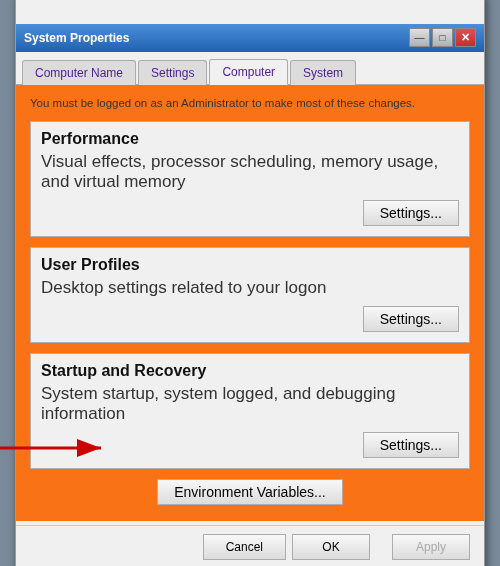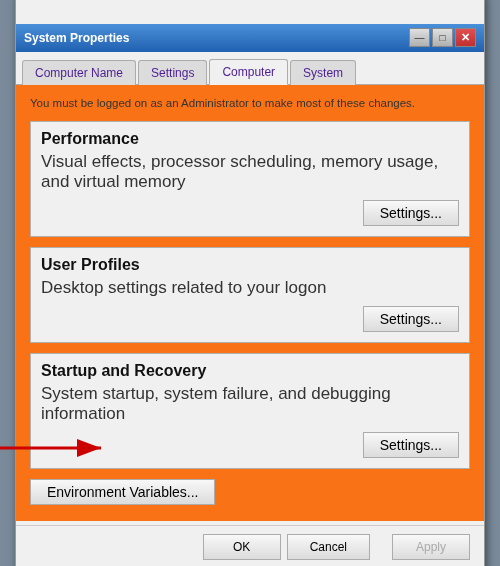--- a/index.html
+++ b/index.html
@@ -140,21 +140,21 @@
       border: 1px solid #acacac;
       padding: 4px 16px;
       font-size: 14px;
       cursor: pointer;
       min-width: 80px;
       text-align: center;
     }
 
     .env-vars-row {
       display: flex;
-      justify-content: flex-start;
+      justify-content: center;
       margin-top: 4px;
       margin-bottom: 4px;
     }
 
     
     .bottom-bar {
       display: flex;
       justify-content: flex-end;
       gap: 6px;
       padding: 8px 14px 12px 14px;
@@ -236,29 +236,29 @@
 
       <svg class="arrow-svg" viewBox="0 0 200 50" xmlns="http://www.w3.org/2000/svg">
         <defs>
           <marker id="arrowhead" markerWidth="8" markerHeight="6" refX="8" refY="3" orient="auto">
             <polygon points="0 0, 8 3, 0 6" fill="#cc0000"></polygon>
           </marker>
         </defs>
         <line x1="10" y1="40" x2="170" y2="40" stroke="#cc0000" stroke-width="3" marker-end="url(#arrowhead)"></line>
       </svg>
       <div class="section-title">Startup and Recovery</div>
-      <div class="section-desc">System startup, system failure, and debugging information</div>
+      <div class="section-desc">System startup, system logged, and debugging information</div>
       <div class="section-btn-row">
         <button class="btn">Settings...</button>
       </div>
     </div>
 
     <div class="env-vars-row">
       <button class="btn">Environment Variables...</button>
     </div>
   </div>
 
   <div class="bottom-bar">
+    <button class="bottom-btn">Cancel</button>
     <button class="bottom-btn">OK</button>
-    <button class="bottom-btn">Cancel</button>
     <button class="bottom-btn disabled">Apply</button>
   </div>
 </div>
 
 </body></html>

